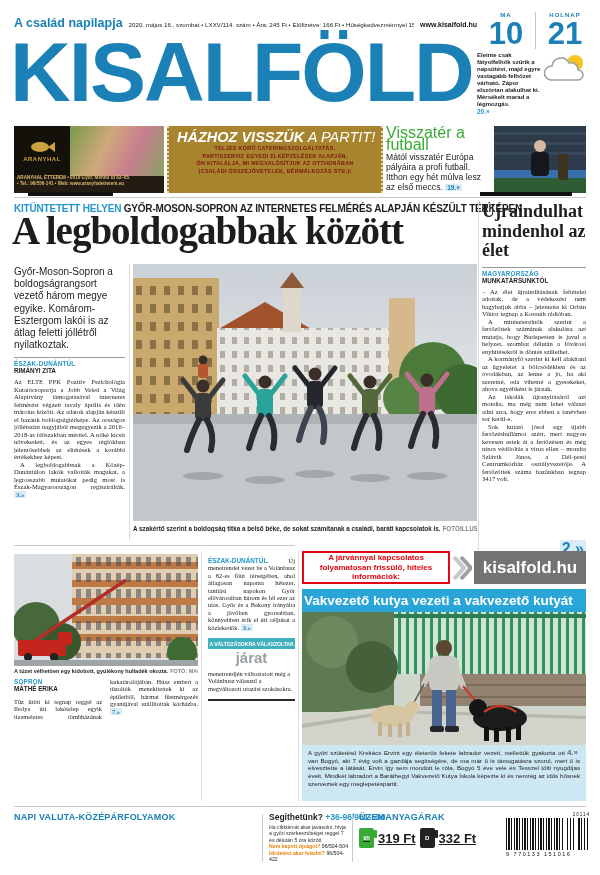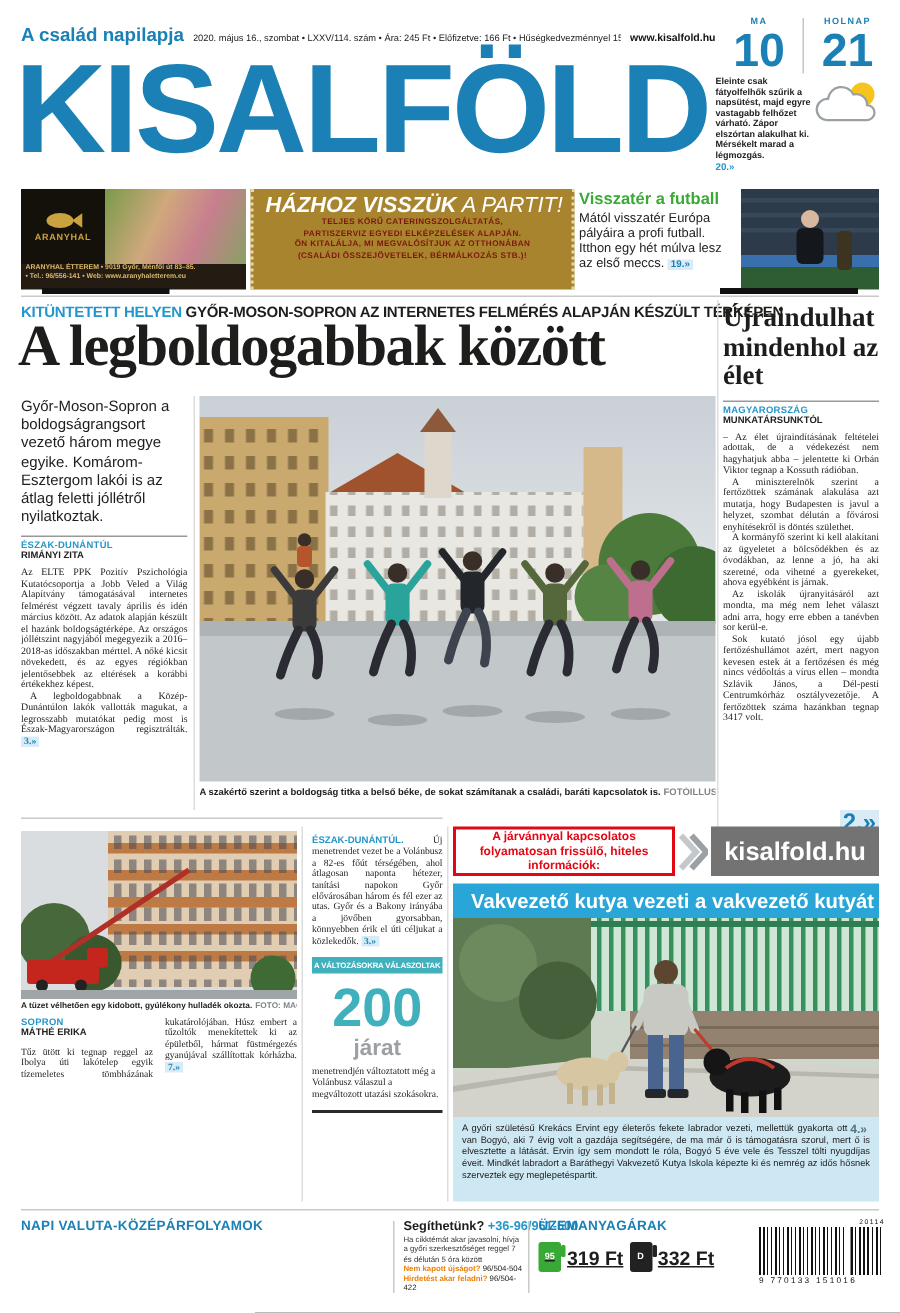--- a/index.html
+++ b/index.html
@@ -37,21 +37,21 @@
   .ad-rest .brand{font-size:6px;font-weight:bold;color:#caa23f;letter-spacing:.5px;}
   .ad-rest .addr{position:absolute;left:0;right:0;bottom:0;height:17px;padding:1px 3px;
      font-size:4.6px;line-height:6px;font-weight:bold;color:#d9b96a;}
   .ad-cat{width:216px;background:#a8842e;text-align:center;padding:4px 8px;box-sizing:border-box;
      border-left:2px dotted #e7d9ae;border-right:2px dotted #e7d9ae;}
   .ad-cat .t1{font-size:14.5px;line-height:15px;color:#fff;font-weight:bold;font-style:italic;white-space:nowrap;}
   .ad-cat .t1 .lt{font-weight:normal;}
   .ad-cat .ln{font-size:5.4px;line-height:7.6px;font-weight:bold;color:#7c150f;letter-spacing:.3px;}
   .ad-foot{flex:1;display:flex;gap:4px;}
   .ad-foot .txt{flex:1;padding-top:1px;}
-  .ad-foot .t{font-size:11px;font-weight:bold;color:#3aaa35;line-height:12px;}
+  .ad-foot .t{font-size:16px;font-weight:normal;color:#3aaa35;line-height:12px;}
   .ad-foot .bd{font-size:8.6px;line-height:10px;color:#222;margin-top:1px;}
   .ad-foot .pr{font-size:6.5px;}
 
   .bar1{top:192px;left:28px;width:85px;height:4px;background:#111;}
   .bar2{top:192px;left:480px;width:92px;height:4px;background:#111;}
   .hl1{top:197px;left:14px;width:572px;border-top:1px solid #c9c9c9;}
 
   
   .kicker{top:203px;left:14px;font-size:10px;font-weight:bold;letter-spacing:-.2px;white-space:nowrap;}
   .headline1{top:211px;left:12px;width:468px;font-size:39px;line-height:1;font-weight:bold;letter-spacing:-1px;color:#1d1d1b;}
@@ -101,21 +101,21 @@
 
   
   .promo{top:551px;left:302px;width:284px;height:33px;display:flex;align-items:stretch;}
   .ptext{flex:1;border:2px solid #e30613;background:#fff;color:#e30613;font-weight:bold;
          font-size:8px;line-height:9.5px;display:flex;align-items:center;justify-content:center;
          text-align:center;padding:0 3px;}
   .parrow{width:24px;display:flex;align-items:center;justify-content:center;}
   .psite{width:112px;background:#737373;color:#fff;font-size:17px;font-weight:bold;
          display:flex;align-items:center;justify-content:center;}
   .dogbanner{top:589px;left:302px;width:284px;height:23px;background:#2aa5d8;color:#fff;
-             font-size:13.5px;font-weight:bold;line-height:23px;padding-left:12px;box-sizing:border-box;white-space:nowrap;}
+             font-size:13.5px;font-weight:bold;line-height:23px;padding-left:2px;box-sizing:border-box;white-space:nowrap;}
   .dogphoto{top:612px;left:302px;width:284px;height:133px;overflow:hidden;background:#cfd6cb;}
   .dogcap{top:745px;left:302px;width:284px;height:56px;background:#cde7f3;box-sizing:border-box;
           padding:4px 6px;font-size:6.2px;line-height:7.7px;text-align:justify;}
   .dogcap .pref{float:right;background:none;color:#55707e;font-size:8px;}
 
   
   .hl3{top:806px;left:14px;width:572px;border-top:1px solid #c9c9c9;}
   .cur{top:812px;left:14px;width:240px;}
   .ftitle{font-size:9px;font-weight:bold;color:#1a80b5;letter-spacing:.2px;white-space:nowrap;}
   .currow{display:flex;margin-top:4px;text-align:center;}
@@ -361,21 +361,20 @@
         <div class="byline">MÁTHÉ ERIKA</div>
       </div>
       <span>Tűz ütött ki tegnap reggel az Ibolya úti lakótelep egyik tízemeletes tömbházának kukatárolójában. Húsz embert a tűzoltók menekítettek ki az épületből, hármat füstmérgezés gyanújával szállítottak kórházba.</span>
       <span class="pref">7.»</span>
     </div>
   </div>
 
   <div class="abs time">
     <div class="tbody"><span class="tlead">ÉSZAK-DUNÁNTÚL.</span><span> Új menetrendet vezet be a Volánbusz a 82-es főút térségében, ahol átlagosan naponta hétezer, tanítási napokon Győr elővárosában három és fél ezer az utas. Győr és a Bakony irányába a jövőben gyorsabban, könnyebben érik el úti céljukat a közlekedők.</span> <span class="pref">3.»</span></div>
     <div class="statbox">A VÁLTOZÁSOKRA VÁLASZOLTAK</div>
-    <div class="statnum">200</div>
     <div class="statunit">járat</div>
     <div class="statcap">menetrendjén változtatott még a Volánbusz válaszul a megváltozott utazási szokásokra.</div>
     <div class="tend"></div>
   </div>
 
   <div class="abs promo">
     <div class="ptext">A járvánnyal kapcsolatos folyamatosan frissülő, hiteles információk:</div>
     <div class="parrow">
       <svg width="20" height="26" viewBox="0 0 20 26">
         <polyline points="2,2 12,13 2,24" fill="none" stroke="#c4c8cb" stroke-width="4"></polyline>

